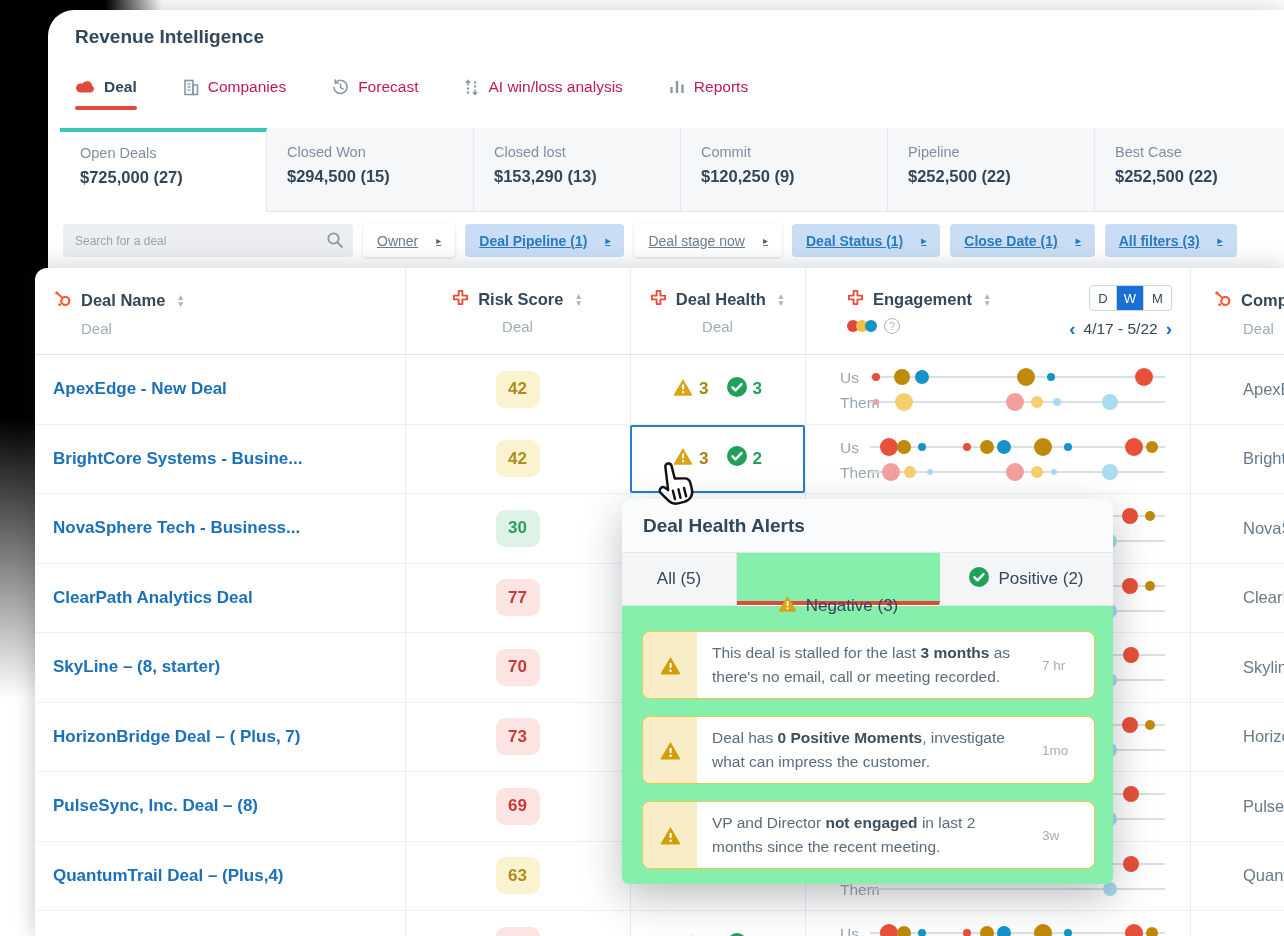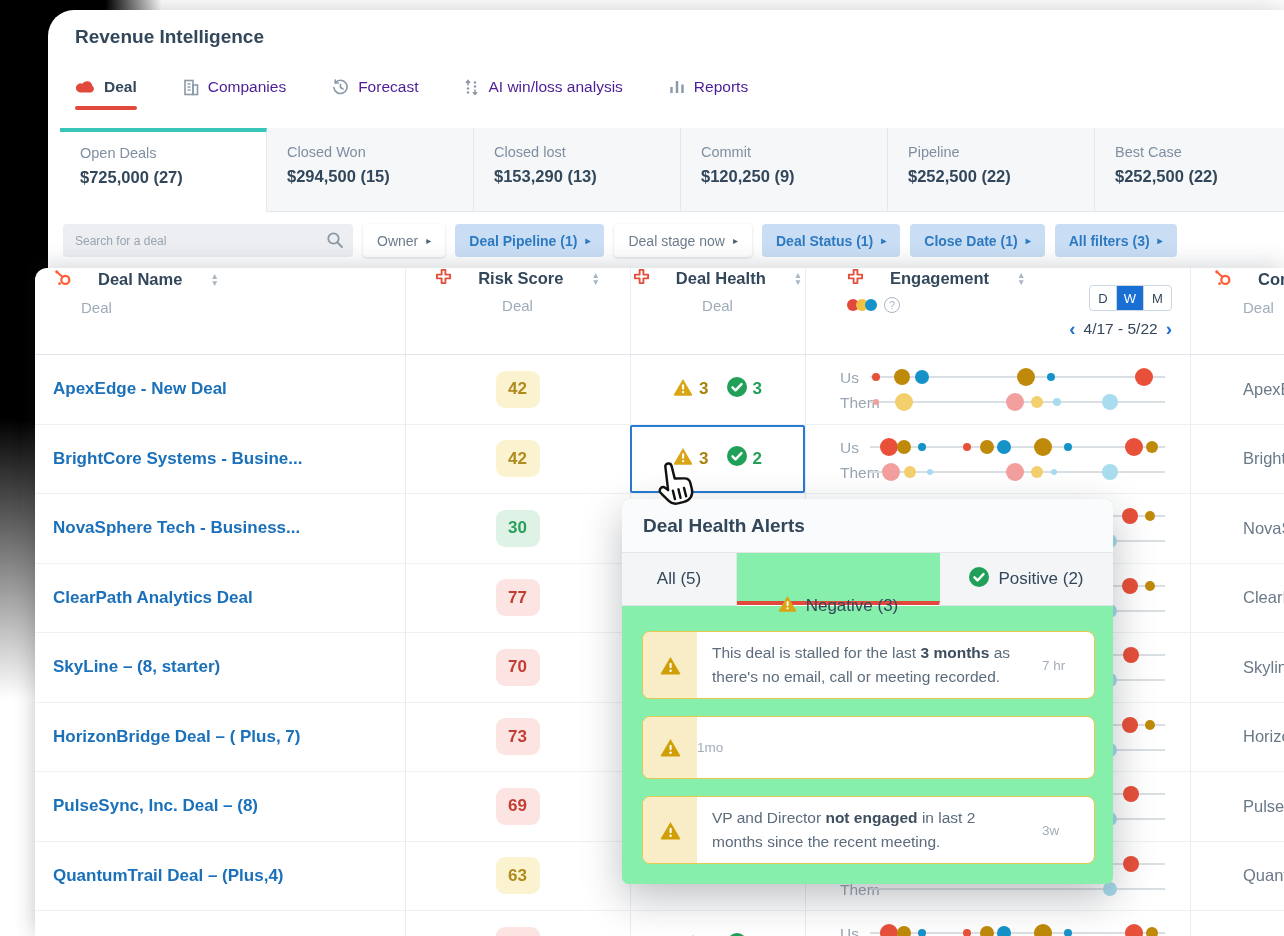--- a/index.html
+++ b/index.html
@@ -15,21 +15,21 @@
 
   
   .app { position:absolute; left:48px; top:10px; width:1236px; height:926px;
     background:#fff; border-radius:26px 0 0 0; z-index:1;
     box-shadow:0 4px 30px rgba(0,0,0,.25); }
 
   .page-title { position:absolute; left:27px; top:16px; font-size:19px; font-weight:700; color:#33475b; }
 
   
   .nav { position:absolute; left:27px; top:68px; display:flex; align-items:center; gap:46px; }
-  .nav-tab { display:flex; align-items:center; gap:9px; font-size:15.5px; color:#4c1d95;
+  .nav-tab { display:flex; align-items:center; gap:9px; font-size:15.5px; color:#be185d;
     position:relative; padding-bottom:14px; cursor:pointer; }
   .nav-tab .ic { display:flex; align-items:center; }
   .nav-tab.active { color:#33475b; font-weight:700; }
   .nav-tab.active::after { content:""; position:absolute; left:0; right:0; bottom:0;
     height:4px; border-radius:3px; background:#e2493d; }
 
   
   .cards { position:absolute; left:12px; top:118px; display:flex; width:1250px; }
   .card { flex:0 0 207px; height:84px; background:#f5f7f9; border-right:1px solid #e3e8ed;
     border-bottom:1px solid #e3e8ed; padding:16px 0 0 20px; cursor:pointer; }
@@ -37,36 +37,36 @@
   .card .lbl { font-size:14.5px; color:#7f8fa1; margin-bottom:7px; }
   .card .val { font-size:16.5px; font-weight:700; color:#33475b; }
 
   
   .filterbar { position:absolute; left:15px; top:214px; display:flex; align-items:center; gap:10px; }
   .search { position:relative; width:290px; height:33px; background:#eceef1; border-radius:4px; }
   .search input { width:100%; height:100%; background:transparent; border:none; outline:none;
     padding:0 34px 0 12px; font-size:12px; color:#54616e; font-family:inherit; }
   .search input::placeholder { color:#98a4b1; }
   .search .mag { position:absolute; right:9px; top:7px; }
-  .fbtn { height:33px; display:flex; align-items:center; gap:8px; padding:0 14px;
+  .fbtn { height:33px; display:flex; align-items:center; gap:18px; padding:0 14px;
     border-radius:4px; font-size:14px; cursor:pointer; white-space:nowrap;
-    background:#fff; color:#6d7c8c; box-shadow:0 1px 3px rgba(45,62,80,.18); }
+    background:#fff; color:#6d7c8c; box-shadow:0 1px 3px rgba(45,62,80,.18);text-decoration:underline; }
   .fbtn .caret { font-size:10px; color:#52606e; }
   .fbtn.on { background:#c9def5; color:#2e7ac1; font-weight:700; box-shadow:none; }
   .fbtn.on .caret { color:#2e7ac1; }
 
   
   .tablecard { position:absolute; left:35px; top:268px; width:1249px; height:668px;
     background:#fff; border-radius:12px 0 0 0; z-index:2; overflow:hidden;
     box-shadow:0 -4px 22px rgba(31,45,61,.18); }
   .colsep { position:absolute; top:0; bottom:0; width:1px; background:#e9edf1; z-index:0; }
 
   .thead { position:absolute; left:0; top:0; right:0; height:87px; border-bottom:1px solid #dfe5ea; }
   .hcell { position:absolute; top:0; height:87px; }
-  .hmain { display:flex; align-items:center; gap:26px; font-size:16.5px;
+  .hmain { display:flex; align-items:center; gap:9px; margin-top:21px; font-size:16.5px;
     font-weight:700; color:#33475b; cursor:pointer; }
   .hsub { font-size:15px; color:#9fadbb; margin-top:8px; }
   .sorter { display:flex; flex-direction:column; line-height:7px; font-size:8.5px; color:#aab6c2; margin-left:2px; }
   .hc-center { display:flex; flex-direction:column; align-items:center; }
   .legend { display:flex; align-items:center; gap:7px; margin-top:8px; }
   .legend .dots { display:flex; }
   .legend .dots i { width:12px; height:12px; border-radius:50%; display:block; }
   .legend .dots i + i { margin-left:-3px; }
   .qmark { width:16px; height:16px; border:1.5px solid #aab6c2; border-radius:50%;
     color:#aab6c2; font-size:11px; display:flex; align-items:center; justify-content:center; cursor:pointer; }
@@ -674,20 +674,21 @@
           <div class="atime">7 hr</div>
         </div>
         <div class="alert">
           <div class="aicon">
             <svg width="21" height="21" viewBox="0 0 22 20">
               <path d="M11 1.2 L21 18.2 a1 1 0 0 1-.9 1.3 H1.9 a1 1 0 0 1-.9-1.3z" fill="#cf9f05"></path>
               <rect x="10" y="7" width="2.2" height="6" rx="1.1" fill="#fff"></rect>
               <circle cx="11.1" cy="15.6" r="1.3" fill="#fff"></circle>
             </svg>
           </div>
+          <div class="atext"><span>Deal has </span><b>0 Positive Moments</b><span>, investigate what can impress the customer.</span></div>
           <div class="atime">1mo</div>
         </div>
         <div class="alert">
           <div class="aicon">
             <svg width="21" height="21" viewBox="0 0 22 20">
               <path d="M11 1.2 L21 18.2 a1 1 0 0 1-.9 1.3 H1.9 a1 1 0 0 1-.9-1.3z" fill="#cf9f05"></path>
               <rect x="10" y="7" width="2.2" height="6" rx="1.1" fill="#fff"></rect>
               <circle cx="11.1" cy="15.6" r="1.3" fill="#fff"></circle>
             </svg>
           </div>

